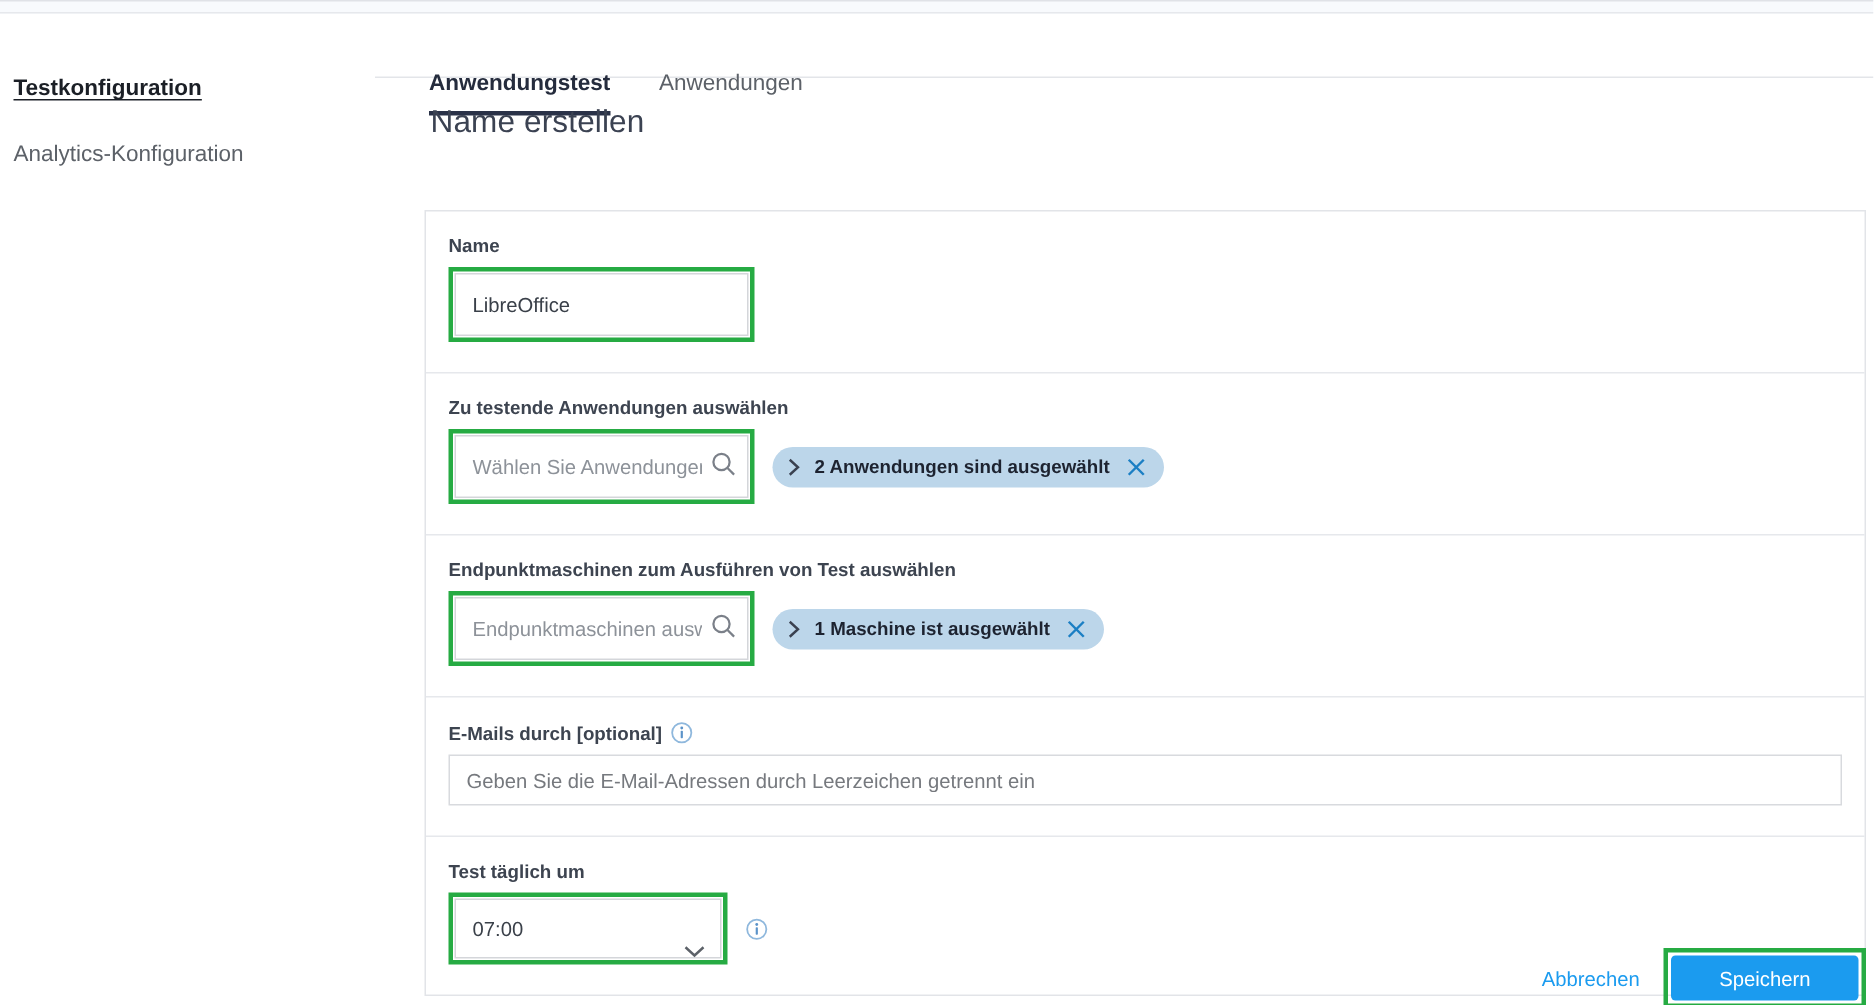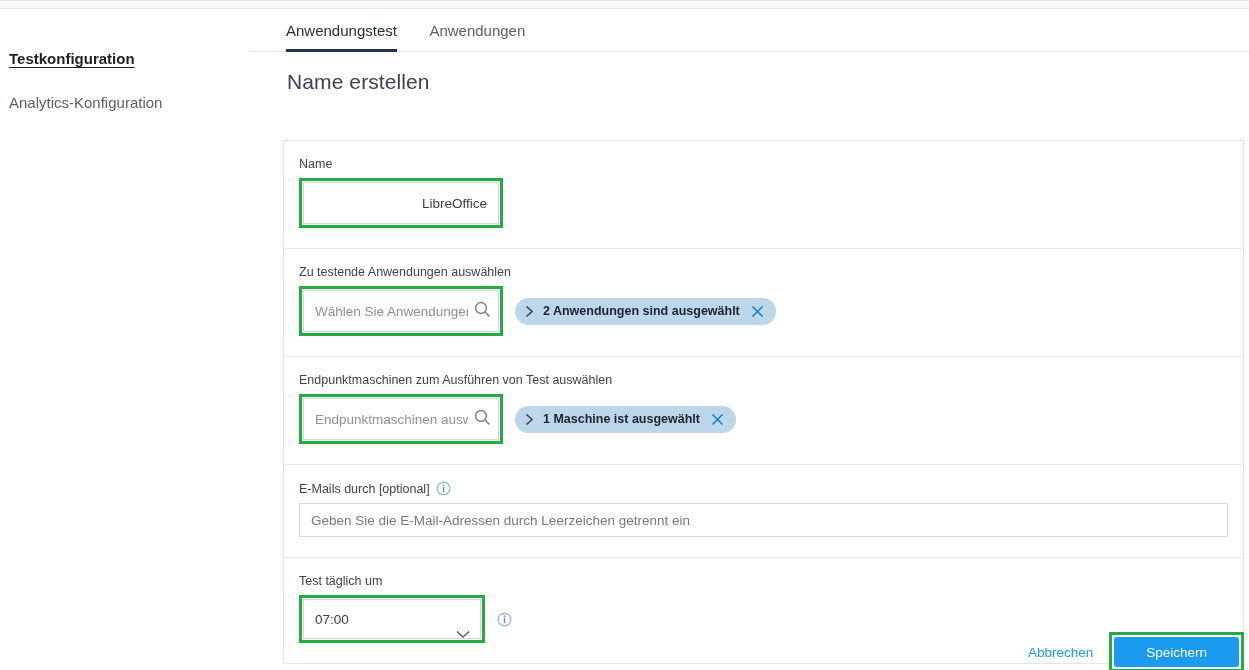--- a/index.html
+++ b/index.html
@@ -72,21 +72,22 @@
     font-size: 15px;
     line-height: 41px;
     height: 42px;
     margin-right: 28px;
     color: #5c6168;
     cursor: pointer;
     position: relative;
   }
   .tab.active {
     color: #252c3d;
-    font-weight: normal;
+    font-weight: bold;
+    margin-top: 25px;
   }
   .tab.active::after {
     content: "";
     position: absolute;
     left: 0; right: 0; bottom: 0;
     height: 3px;
     background: #2a3248;
   }
 
   
@@ -107,21 +108,21 @@
     border: 1px solid #e2e4e8;
   }
   .section {
     border-bottom: 1px solid #e6e8ec;
     padding: 16px 15px 20px 15px;
     position: relative;
   }
   .section:last-child { border-bottom: none; }
   .field-label {
     font-size: 12.5px;
-    font-weight: normal;
+    font-weight: bold;
     color: #3d4450;
     margin-bottom: 7px;
     display: flex;
     align-items: center;
     gap: 6px;
   }
 
   
   .hl {
     display: inline-block;
@@ -135,21 +136,20 @@
     width: 196px;
     height: 42px;
     border: 1px solid #d4d6da;
     background: #fff;
     font-size: 13.5px;
     color: #3a4049;
     padding: 0 11px;
     font-family: "Liberation Sans", sans-serif;
     outline: none;
     display: block;
-    text-align: right;
   }
   .txt-input::placeholder { color: #8d9299; }
 
   .search-wrap {
     position: relative;
     width: 196px;
     height: 42px;
   }
   .search-wrap .txt-input { padding-right: 30px; }
   .search-ico {

